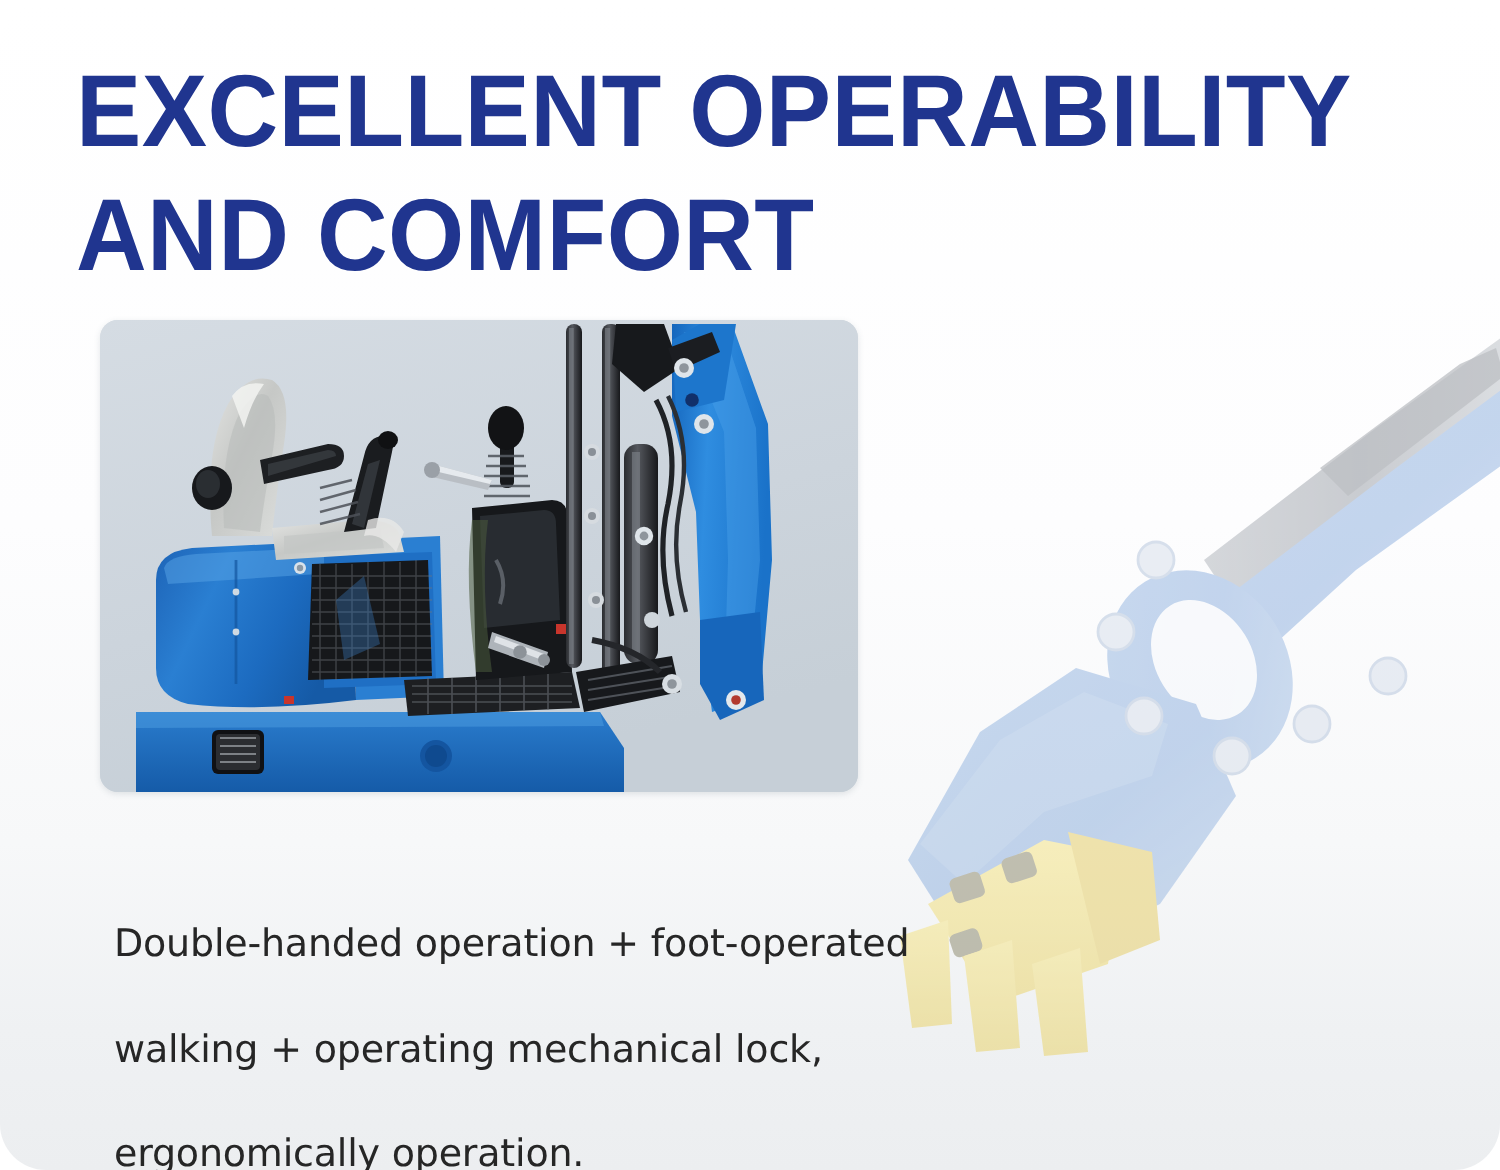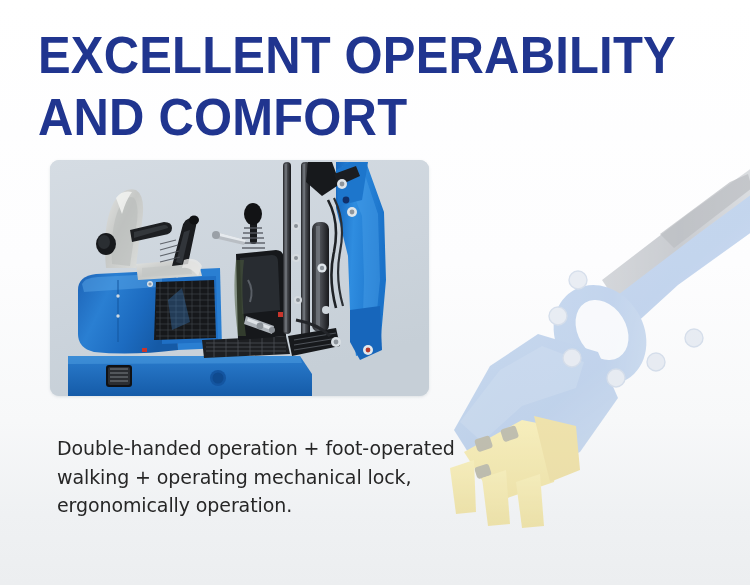--- a/index.html
+++ b/index.html
@@ -18,20 +18,21 @@
     position: relative;
     width: 750px;
     height: 585px;
     overflow: hidden;
     background: linear-gradient(to bottom,
         #ffffff 0%,
         #fdfdfe 45%,
         #f7f8f9 72%,
         #eff1f3 88%,
         #eceef0 100%);
+    border-radius: 23px;
   }
 
   
   #watermark {
     position: absolute;
     left: 430px;
     top: 130px;
     width: 330px;
     height: 400px;
     opacity: .40;
@@ -83,20 +84,21 @@
     z-index: 6;
   }
   .copy-line {
     display: block;
     font-family: "DejaVu Sans", "Liberation Sans", sans-serif;
     font-size: 19px;
     line-height: 28.5px;
     color: #262626;
     white-space: nowrap;
     letter-spacing: -0.1px;
+    margin-top: 24px;
   }
 </style>
 </head>
 <body>
 
 <div id="page">
 
   <div id="watermark">
     <svg viewBox="0 0 330 400" width="330" height="400">
       <defs>

